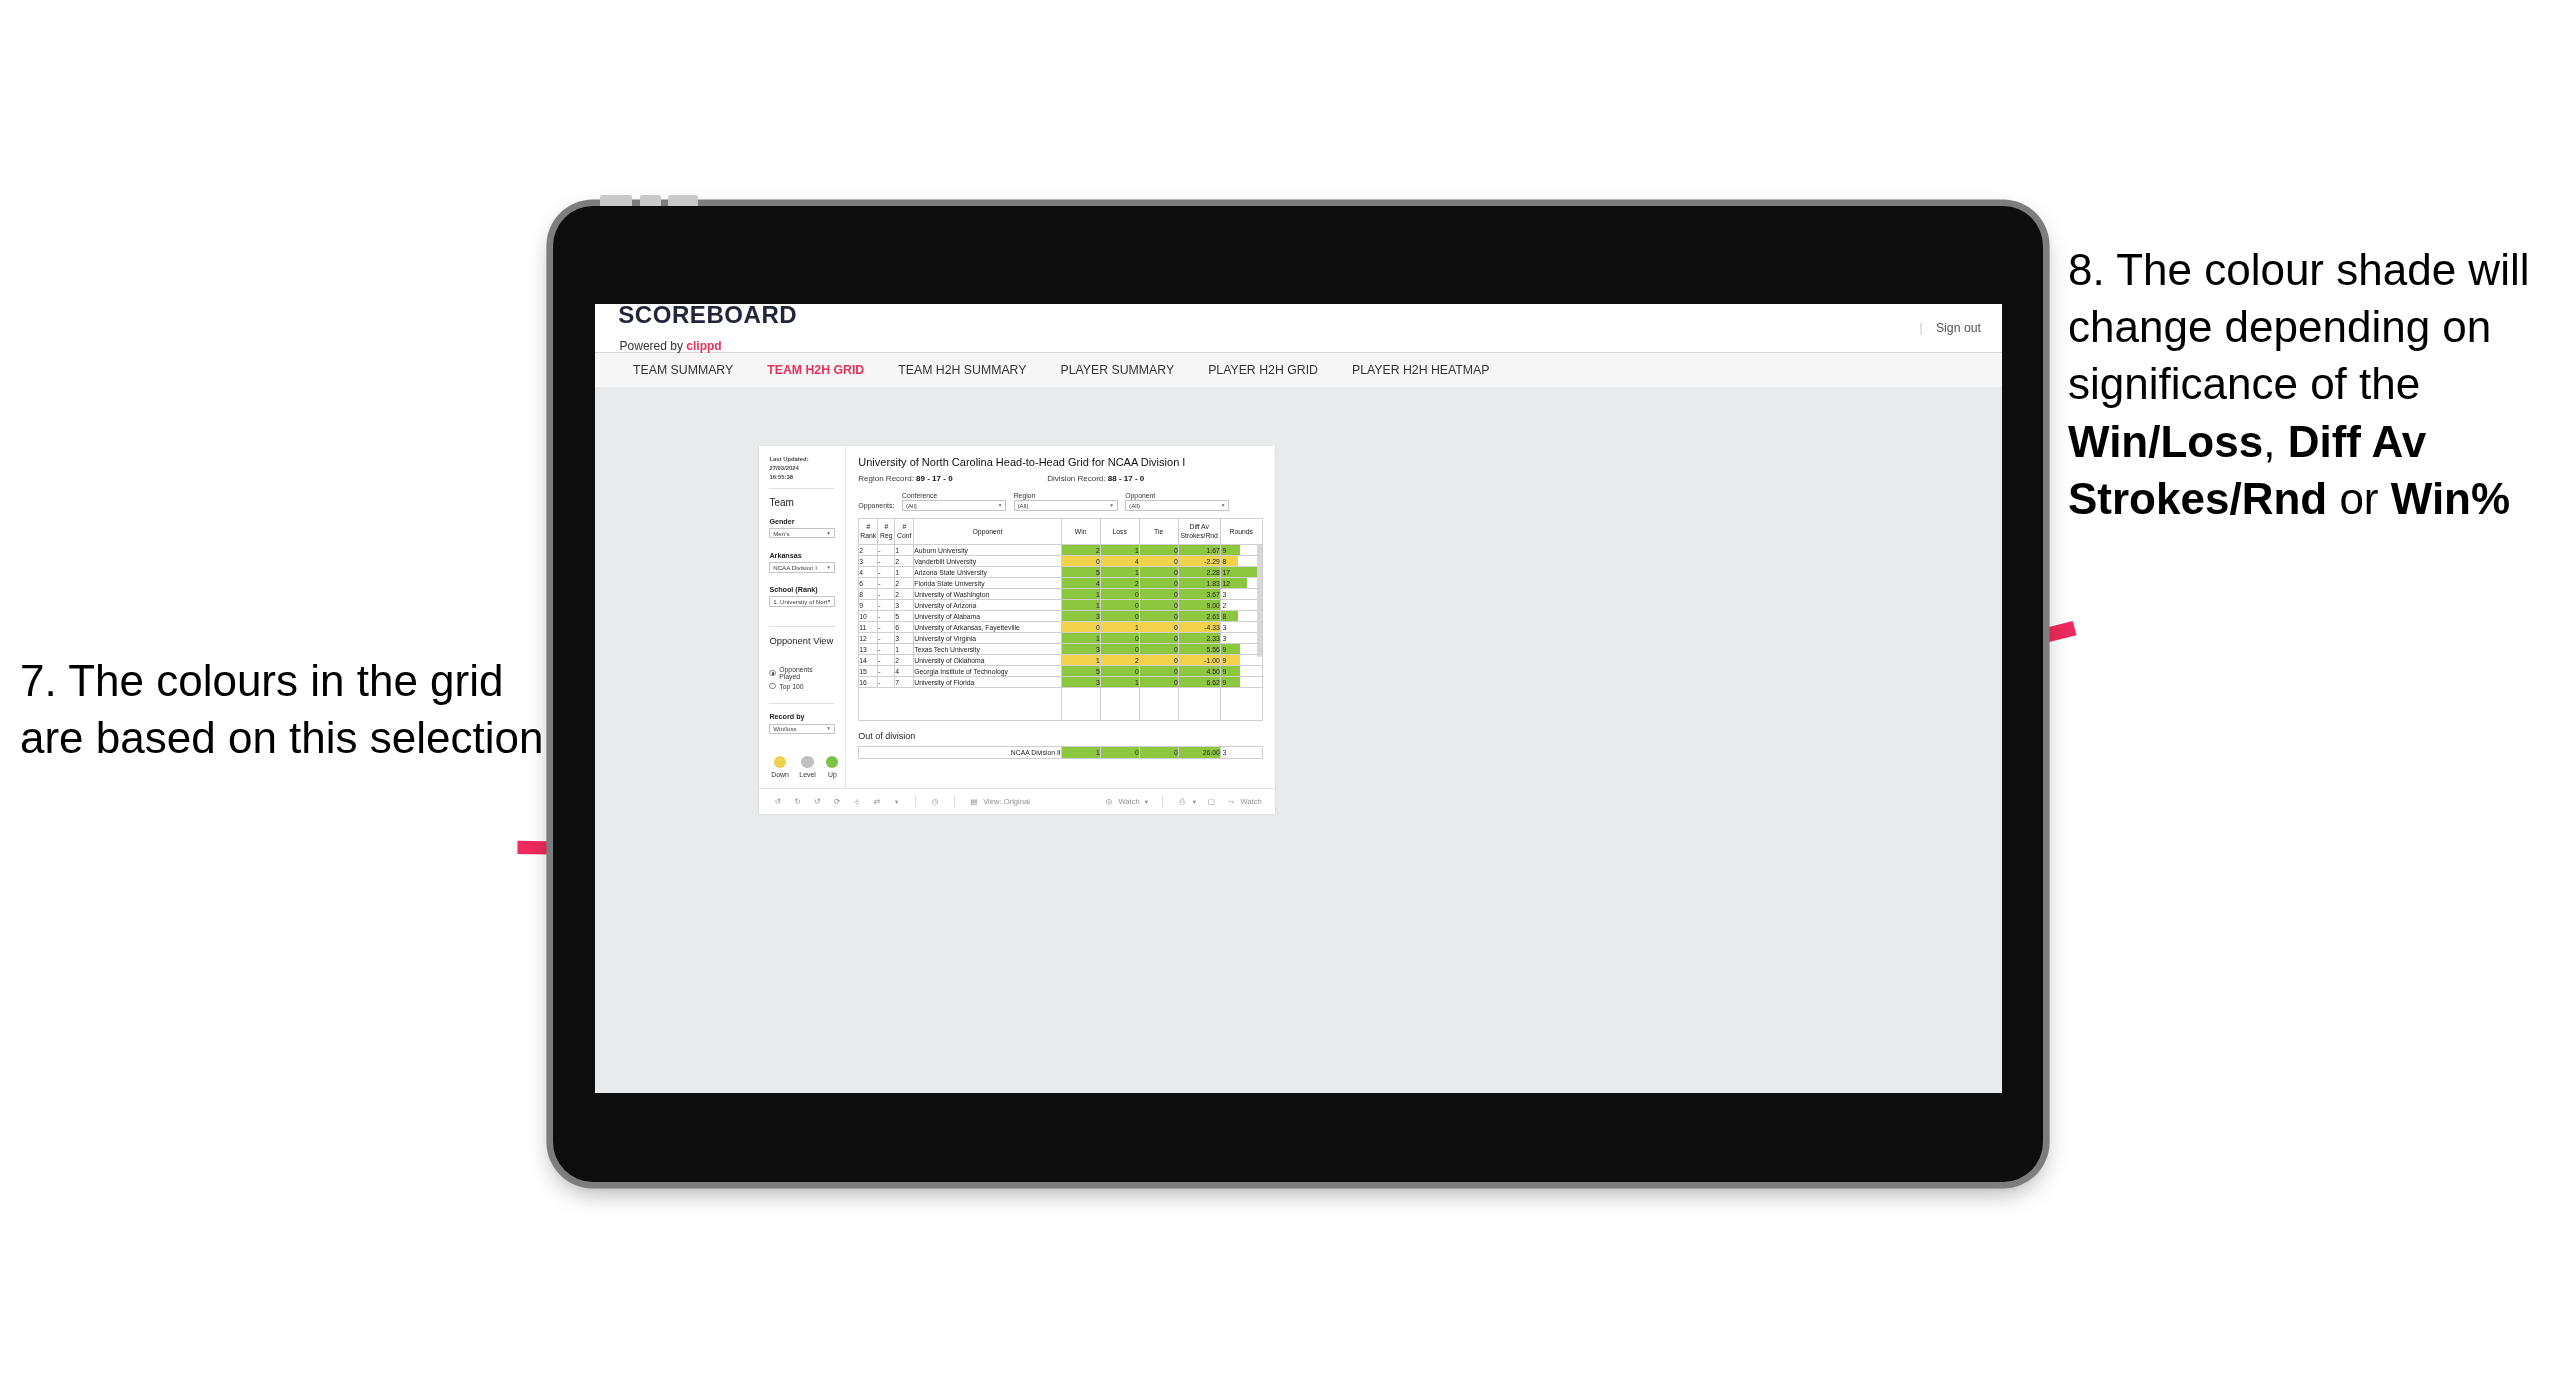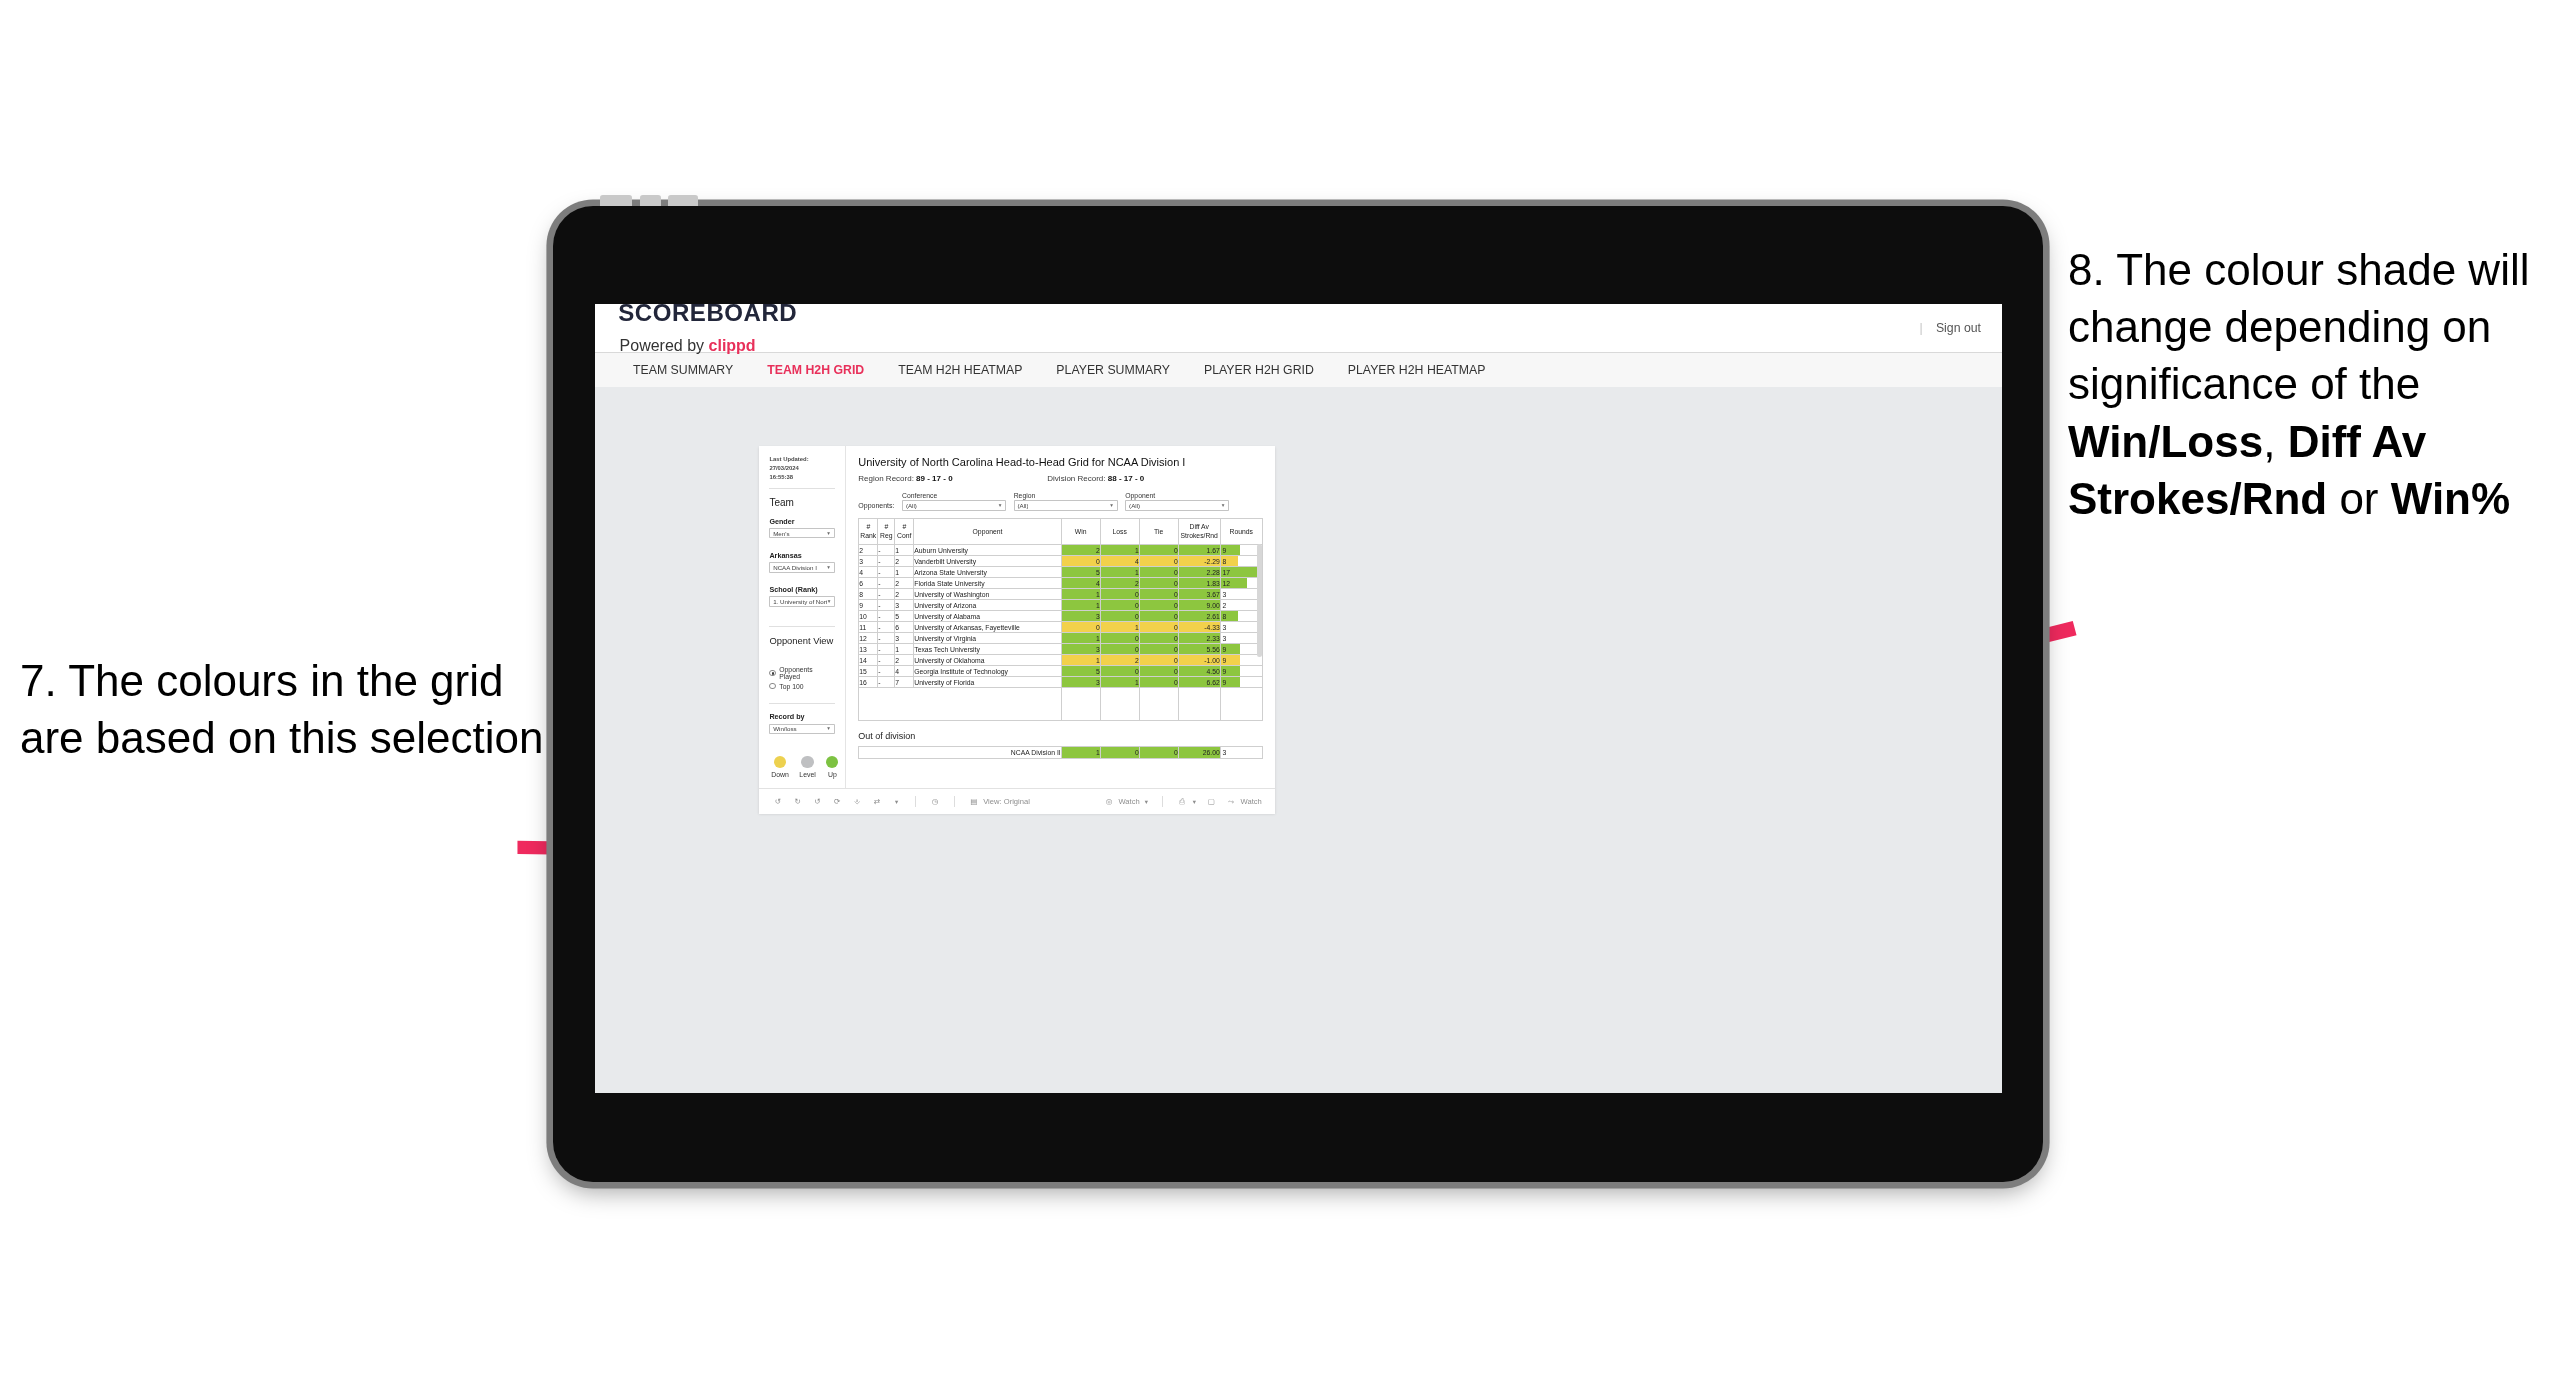--- a/index.html
+++ b/index.html
@@ -31,21 +31,21 @@
   #screen{
     position:absolute;left:42px;top:98px;width:1407px;height:789px;
     background:#e8eaec;overflow:hidden;
   }
   
   .app-header{height:48px;background:#fff;display:flex;align-items:center;
      border-bottom:0.9px solid #d9d9d9;position:relative;}
   .brand{padding-left:24.6px;padding-right:28px;line-height:1;}
   .brand .b1{font-size:23.6px;font-weight:bold;letter-spacing:0.5px;color:#22263a;
      font-family:"Liberation Sans",sans-serif;display:block;transform:scaleX(1.02);}
-  .brand .b2{font-size:16px;color:#333;display:block;margin-top:13px;}
+  .brand .b2{font-size:12px;color:#333;display:block;margin-top:13px;}
   .brand .b2 em{font-style:normal;color:#e8305a;font-weight:bold;}
   .topnav{display:flex;align-items:stretch;height:48px;}
   .topnav a{display:flex;align-items:center;padding:0 19px;font-size:13.7px;color:#2a2a2a;
      text-decoration:none;position:relative;white-space:nowrap;}
   .topnav a.active::after{content:"";position:absolute;left:10%;right:10%;bottom:0;height:2.8px;background:#c8315a;}
   .signout{position:absolute;right:21px;top:0;height:48px;display:flex;align-items:center;
      font-size:12.3px;color:#555;gap:13.2px;}
   .signout .sep{color:#c6c6c6;}
   
   .subnav{height:34px;background:#f7f7f7;border-bottom:0.9px solid #dcdcdc;display:flex;align-items:center;padding-left:21px;gap:0;}
@@ -154,21 +154,21 @@
       </div>
       <div class="signout">
         <span class="sep">|</span>
         <a href="#" style="color:#555;text-decoration:none;">Sign out</a>
       </div>
     </div>
 
     <div class="subnav">
       <a href="#">TEAM SUMMARY</a>
       <a href="#" class="active">TEAM H2H GRID</a>
-      <a href="#">TEAM H2H HEATMAP</a>
+      <a href="#">TEAM H2H SUMMARY</a>
       <a href="#">PLAYER SUMMARY</a>
       <a href="#">PLAYER H2H GRID</a>
       <a href="#">PLAYER H2H HEATMAP</a>
     </div>
 
     <div class="canvas">
       <div class="viz">
         <div class="viz-body">
 
           <div class="fpane">

